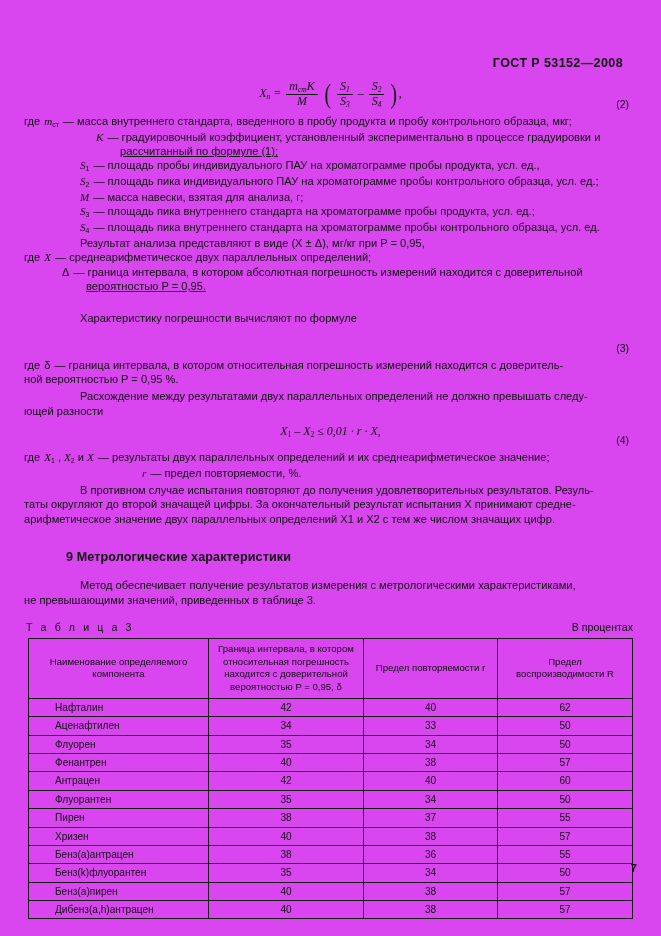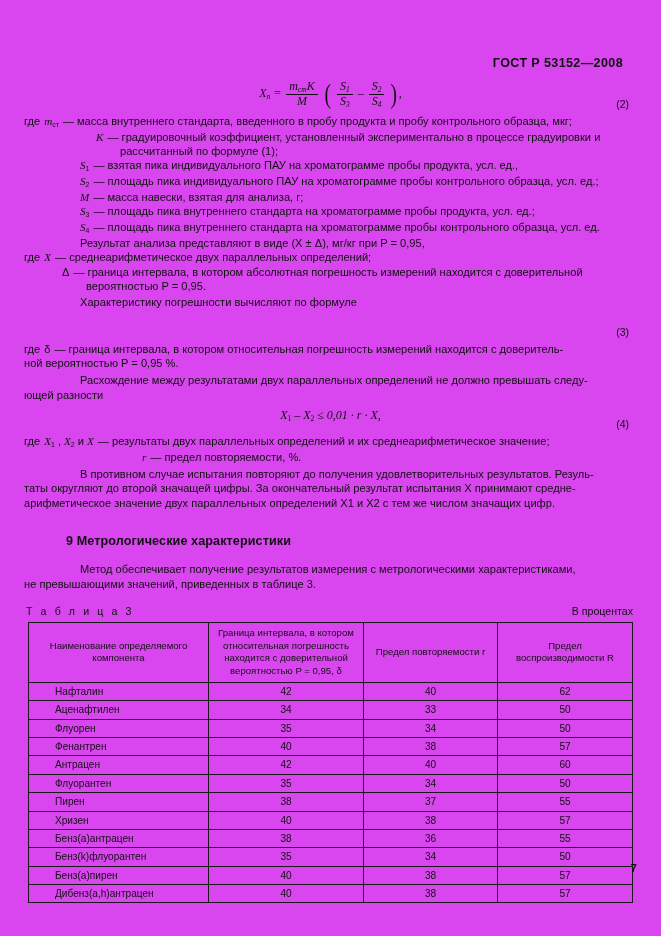--- a/index.html
+++ b/index.html
@@ -106,21 +106,21 @@
     text-align: right;
     white-space: nowrap;
     padding-right: 4px;
   }
   .defrow .term {
     flex: 0 0 auto;
     white-space: nowrap;
     padding-right: 4px;
   }
   .defrow .desc { flex: 1 1 auto; }
-  .defrow-cont { font-size: 11.1px; line-height: 1.29; padding-left: 96px; }
+  .defrow-cont { font-size: 11.1px; line-height: 1.29; padding-left: 96px; text-decoration: underline; }
 
   
   h2.section {
     font-size: 12.6px;
     font-weight: bold;
     margin: 24px 0 14px 42px;
     letter-spacing: 0.1px;
   }
 
   
@@ -219,21 +219,21 @@
       <div class="defrow">
         <span class="lead" style="width:72px;"></span>
         <span class="term"><span class="mi">K</span></span>
         <span class="desc">— градуировочный коэффициент, установленный экспериментально в  процессе градуировки и</span>
       </div>
       <div class="defrow-cont">рассчитанный по формуле (1);</div>
 
       <div class="defrow">
         <span class="lead" style="width:56px;"></span>
         <span class="term"><span class="mi">S</span><sub>1</sub></span>
-        <span class="desc">— взятая пика индивидуального ПАУ на хроматограмме пробы продукта, усл. ед.,</span>
+        <span class="desc">— площадь пробы индивидуального ПАУ на хроматограмме пробы продукта, усл. ед.,</span>
       </div>
 
       <div class="defrow">
         <span class="lead" style="width:56px;"></span>
         <span class="term"><span class="mi">S</span><sub>2</sub></span>
         <span class="desc">— площадь пика индивидуального ПАУ на хроматограмме пробы контрольного образца, усл. ед.;</span>
       </div>
 
       <div class="defrow">
         <span class="lead" style="width:56px;"></span>
@@ -262,21 +262,21 @@
       <span class="desc">— среднеарифметическое двух параллельных определений;</span>
     </div>
 
     <div class="defrow">
       <span class="lead" style="width:38px;"></span>
       <span class="term">Δ</span>
       <span class="desc">— граница интервала, в котором абсолютная погрешность измерений находится с доверительной</span>
     </div>
     <div class="defrow-cont" style="padding-left:62px;">вероятностью P = 0,95.</div>
 
-    <p class="body" style="margin-left:56px;margin-top:2px;">Характеристику погрешности вычисляют по формуле</p>
+    <p class="body" style="margin-left:56px;margin-top:18px;">Характеристику погрешности вычисляют по формуле</p>
 
     <div class="formula-row">
       <span class="eq-num">(3)</span>
     </div>
 
     <div class="defrow">
       <span class="lead">где</span>
       <span class="term">δ</span>
       <span class="desc">— граница интервала, в котором относительная погрешность измерений находится с доверитель-</span>
     </div>

